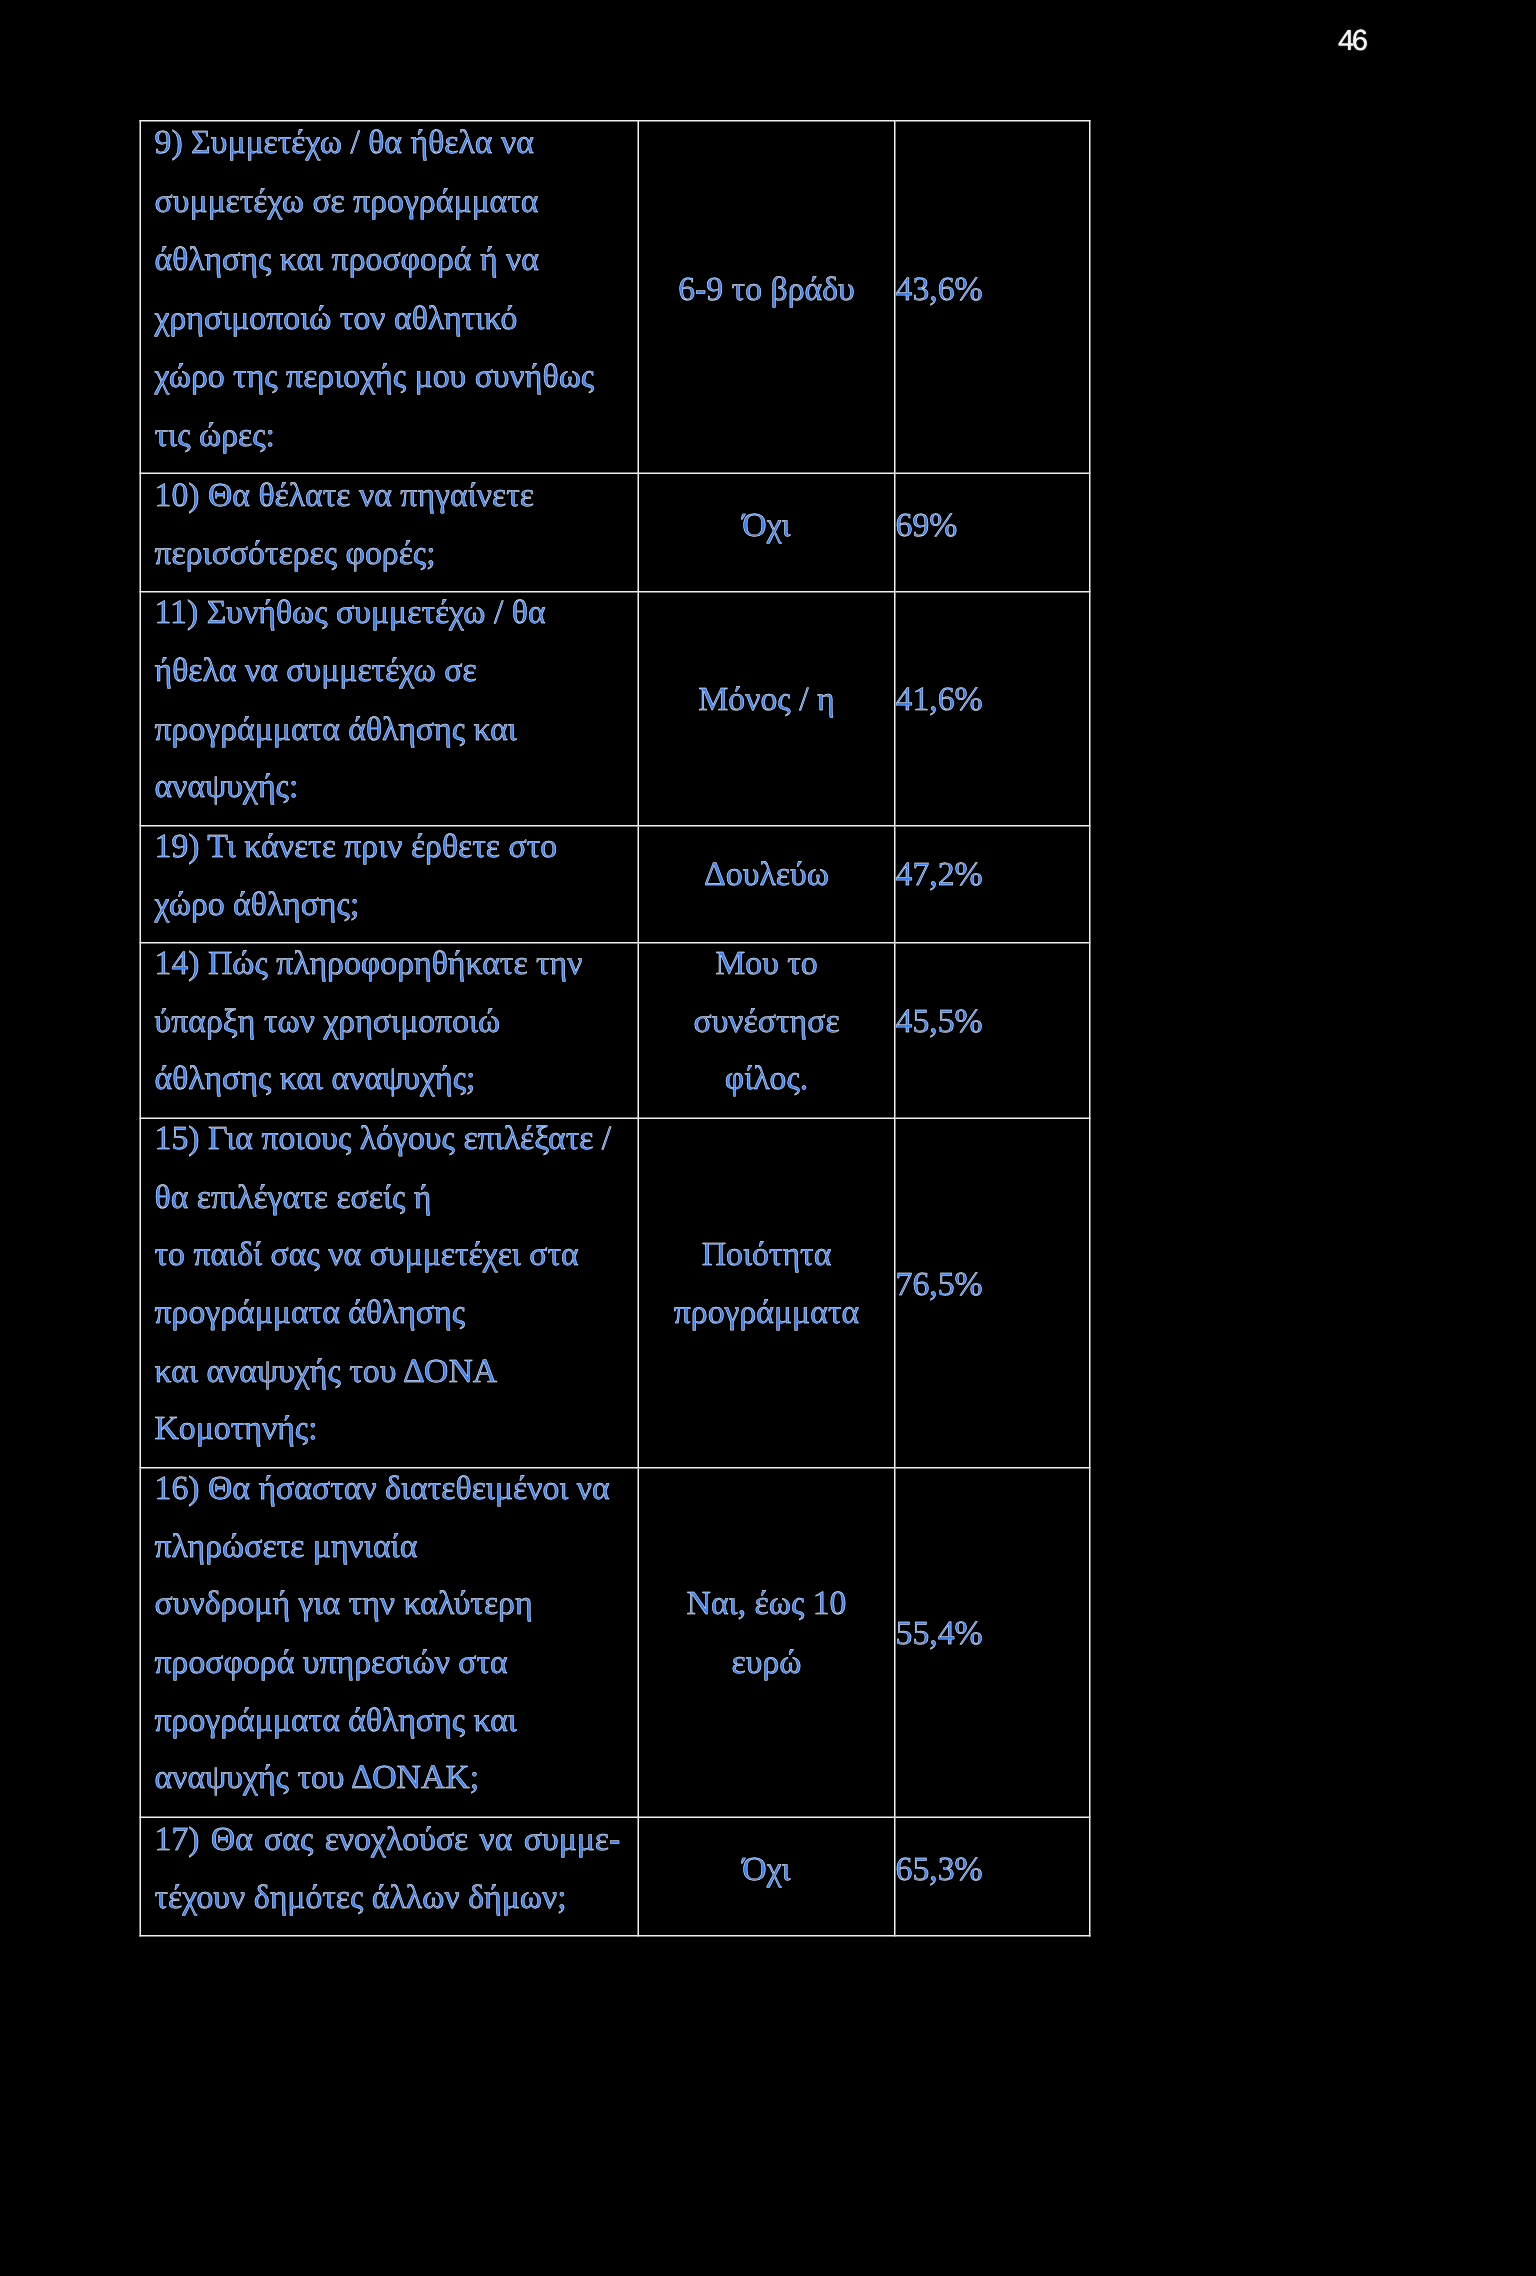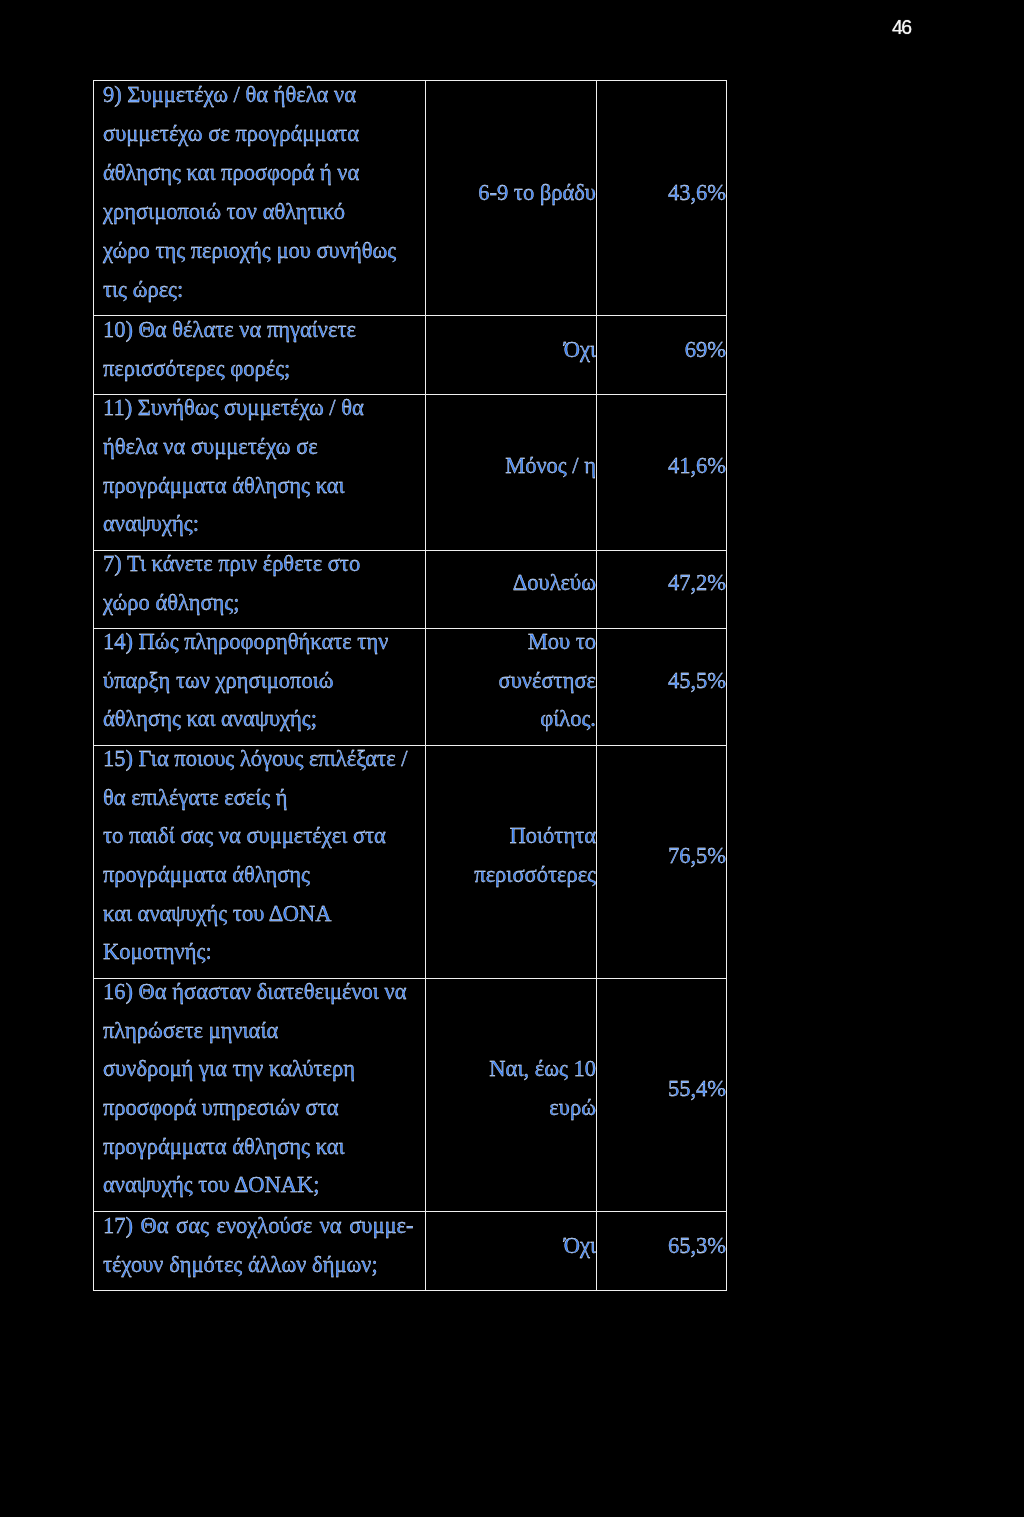--- a/index.html
+++ b/index.html
@@ -27,22 +27,22 @@
     font-size:22.5px;
     padding:0;
     color:#3b82f6;
   }
   td.q{width:331px;text-align:left;}
   td.a{width:170px;text-align:center;}
   td.p{width:129px;text-align:center;}
   td.q .ln{padding-left:9px;}
   .ln{display:block;line-height:39px;white-space:nowrap;transform:translateZ(0);position:relative;top:-6px;-webkit-text-stroke:0.3px #ffffff;}
   td.q .ln{text-align:left;}
-  td.a .ln{text-align:right;}
-  td.p .ln{text-align:right;}
+  td.a .ln{text-align:center;}
+  td.p .ln{text-align:left;}
   tr.r0 .ln{line-height:39px;}
   tr.r1 .ln{line-height:39px;}
   tr.r2 .ln{line-height:38.75px;}
   tr.r3 .ln{line-height:38.5px;}
   tr.r4 .ln{line-height:38.5px;}
   tr.r5 .ln{line-height:38.667px;}
   tr.r6 .ln{line-height:38.667px;}
   tr.r7 .ln{line-height:38.667px;}
   tr.r8 .ln{line-height:39px;}
   
@@ -92,21 +92,21 @@
           </td>
           <td class="a">
             <span class="ln">Μόνος / η</span>
           </td>
           <td class="p">
             <span class="ln">41,6%</span>
           </td>
         </tr>
         <tr class="r3">
           <td class="q">
-            <span class="ln">7) Τι κάνετε πριν έρθετε στο</span>
+            <span class="ln">19) Τι κάνετε πριν έρθετε στο</span>
             <span class="ln">χώρο άθλησης;</span>
           </td>
           <td class="a">
             <span class="ln">Δουλεύω</span>
           </td>
           <td class="p">
             <span class="ln">47,2%</span>
           </td>
         </tr>
         <tr class="r5">
@@ -128,21 +128,21 @@
           <td class="q">
             <span class="ln">15) Για ποιους λόγους επιλέξατε /</span>
             <span class="ln">θα επιλέγατε εσείς ή</span>
             <span class="ln">το παιδί σας να συμμετέχει στα</span>
             <span class="ln">προγράμματα άθλησης</span>
             <span class="ln">και αναψυχής του ΔΟΝΑ</span>
             <span class="ln">Κομοτηνής:</span>
           </td>
           <td class="a">
             <span class="ln">Ποιότητα</span>
-            <span class="ln">περισσότερες</span>
+            <span class="ln">προγράμματα</span>
           </td>
           <td class="p">
             <span class="ln">76,5%</span>
           </td>
         </tr>
         <tr class="r7">
           <td class="q">
             <span class="ln">16) Θα ήσασταν διατεθειμένοι να</span>
             <span class="ln">πληρώσετε μηνιαία</span>
             <span class="ln">συνδρομή για την καλύτερη</span>

